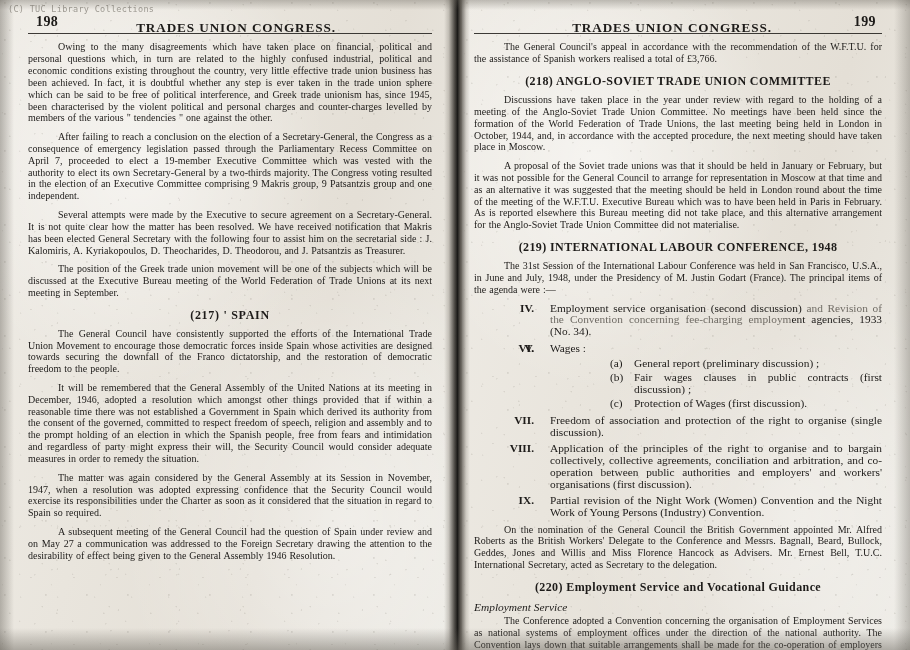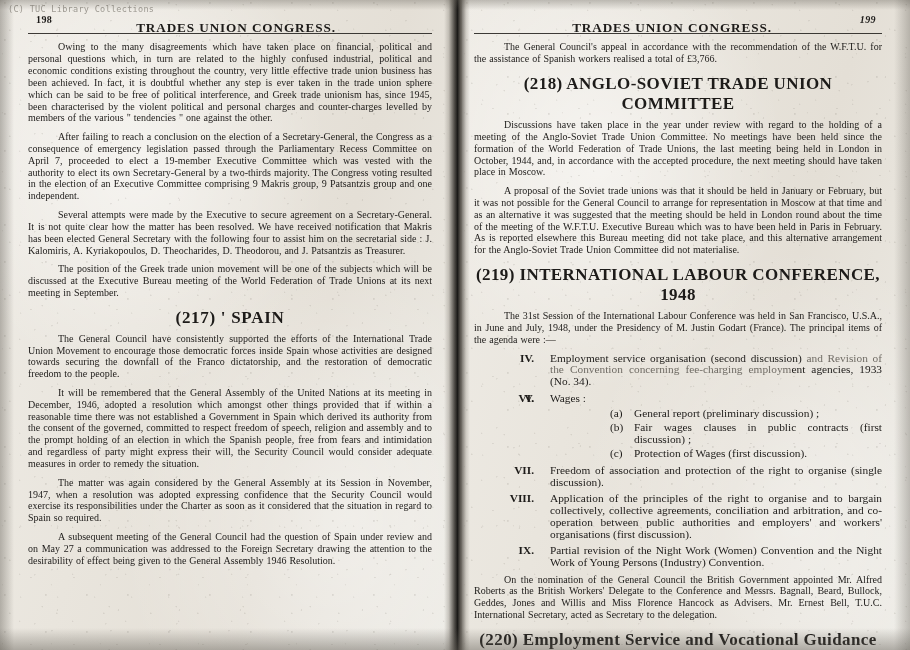--- a/index.html
+++ b/index.html
@@ -105,25 +105,25 @@
   .col.left  { left: 28px;  top: 14px; width: 404px; }
   .col.right { left: 474px; top: 14px; width: 408px; }
 
   .runhead {
     position: relative;
     height: 17px;
     font-weight: bold;
     font-size: 13.2px;
     letter-spacing: .9px;
   }
-  .runhead .folio  { position: absolute; top: 0; font-size: 10px; letter-spacing: .4px; }
+  .runhead .folio  { position: absolute; top: 0; font-size: 14px; letter-spacing: .4px; }
   .runhead .title  { position: absolute; top: 6px; width: 100%; text-align: center; }
   .runhead.left  .folio { left: 8px; }
   .runhead.left  .title { left: 6px; }
-  .runhead.right .folio { right: 6px; font-style: italic; }
+  .runhead.right .folio { right: 6px; }
   .runhead.right .title { left: -6px; }
 
   .rule {
     height: 0;
     border-top: 1.6px solid #23211e;
     margin: 2px 0 7px 0;
     opacity: .88;
   }
 
   p.para {
@@ -132,21 +132,21 @@
     line-height: 11.9px;
     text-align: justify;
     text-indent: 30px;
     word-spacing: .5px;
     -webkit-font-smoothing: none;
   }
 
   h2.section {
     margin: 9px 0 5px 0;
     text-align: center;
-    font-size: 17px;
+    font-size: 12px;
     font-weight: bold;
     letter-spacing: .7px;
   }
   h2.section.tight { letter-spacing: .4px; }
 
   h3.subhead {
     margin: 6px 0 2px 0;
     font-style: italic;
     font-size: 11.4px;
     font-weight: normal;

